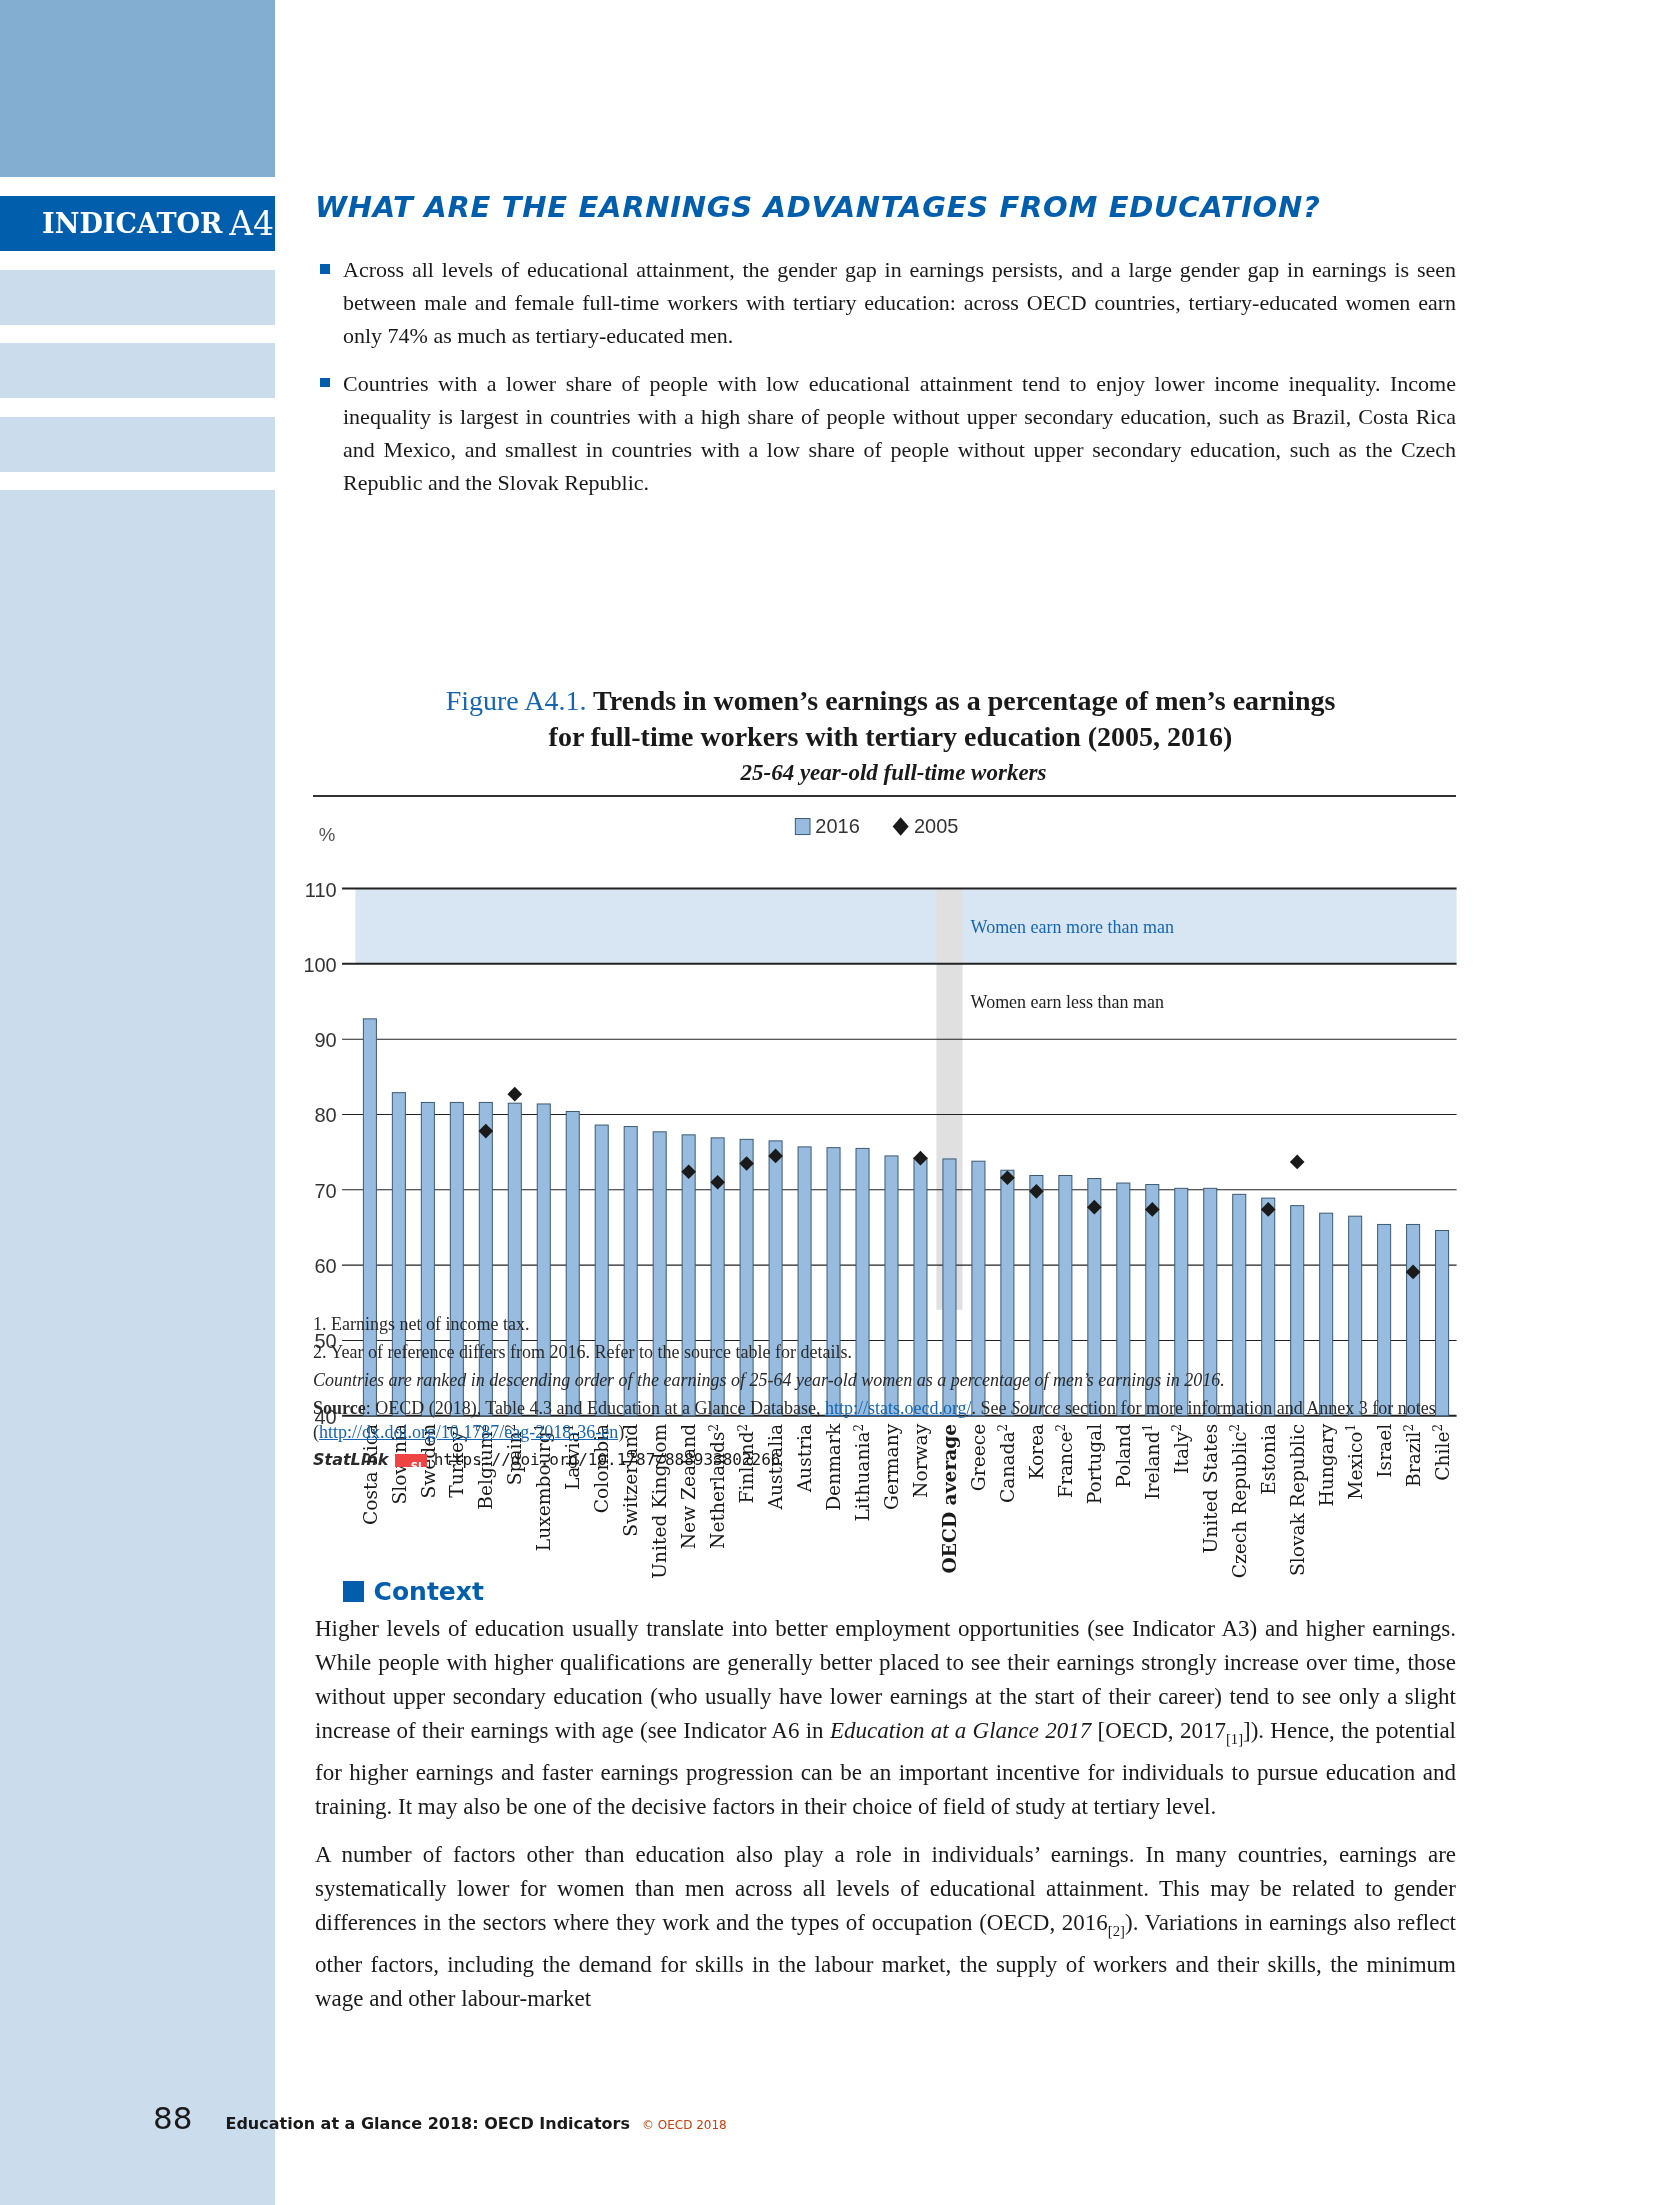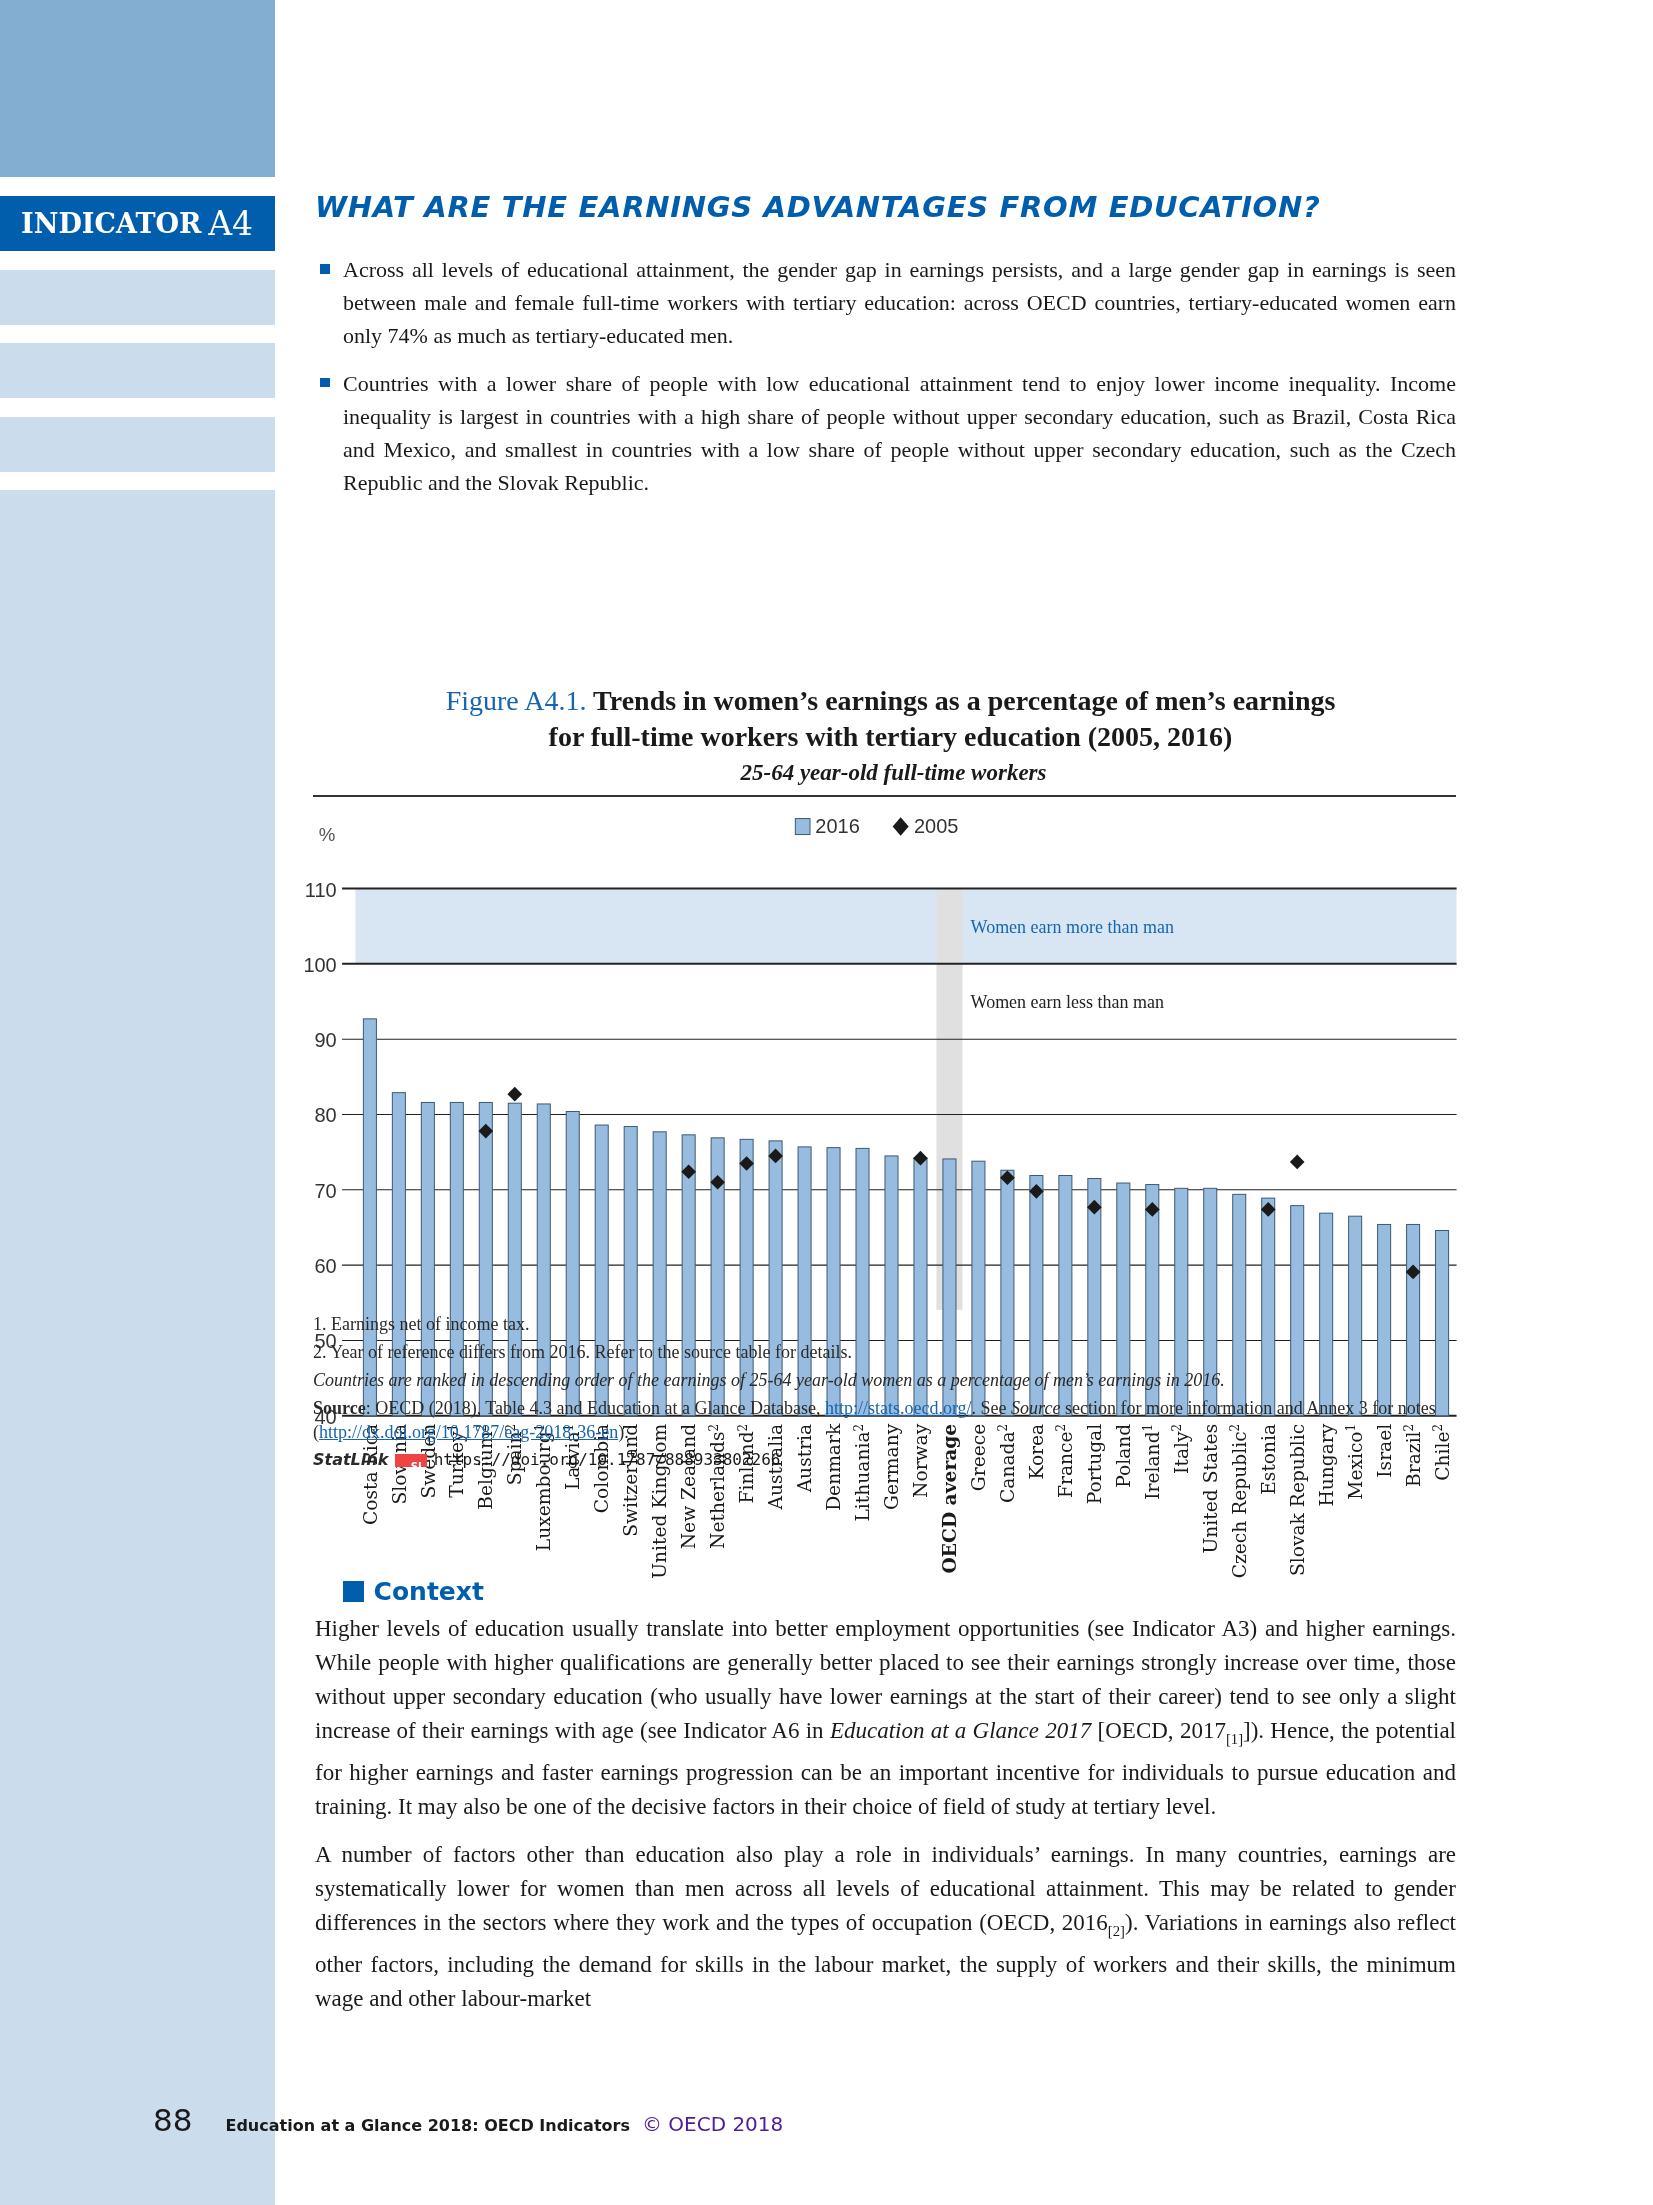--- a/index.html
+++ b/index.html
@@ -4,21 +4,21 @@
 <style>
   html,body{margin:0;padding:0;}
   body{width:1654px;height:2205px;position:relative;background:#fff;overflow:hidden;
        font-family:"DejaVu Serif","Liberation Serif",serif;color:#1a1a1a;}
   .abs{position:absolute;}
   
   .sb{position:absolute;left:0;width:275px;}
   .sb-top{top:0;height:177px;background:#83aed2;}
   .sb-ind{top:196px;height:55px;background:#005ead;color:#fff;
           font-family:"DejaVu Serif",serif;font-weight:bold;font-size:27px;
-          display:flex;align-items:center;justify-content:flex-end;padding-right:22px;box-sizing:border-box;}
+          display:flex;align-items:center;justify-content:flex-end;padding-right:1px;box-sizing:border-box;}
   .sb-ind .big{font-size:33px;font-weight:normal;margin-left:6.7px;}
   .sb-stripe{background:#cbdcec;}
   
   .main-title{left:315px;top:190px;font-family:"DejaVu Sans","Liberation Sans",sans-serif;
      font-weight:bold;font-style:italic;font-size:29px;color:#005ead;letter-spacing:0.7px;white-space:nowrap;}
   .bullets{left:315px;top:253px;width:1141px;}
   .bullet{position:relative;padding-left:28px;font-size:22px;line-height:33px;margin-bottom:14.7px;text-align:justify;
           font-family:"Liberation Serif",serif;}
   .bullet .sq{position:absolute;left:5.3px;top:11.3px;width:9.3px;height:9.3px;background:#005ead;}
   
@@ -39,21 +39,21 @@
        position:relative;}
   .statlink .slicon span{position:absolute;right:2.7px;top:0.7px;color:#fff;font-family:"DejaVu Sans",sans-serif;font-size:10px;font-weight:bold;}
   
   .ctx-head{left:315px;top:1577px;font-family:"DejaVu Sans",sans-serif;font-weight:bold;font-size:25px;color:#005ead;display:flex;align-items:center;padding-left:28px;}
   .ctx-head .sq{width:21.3px;height:21.3px;background:#005ead;margin-right:9.3px;display:inline-block;}
   .ctx-body{left:315px;top:1612px;width:1141px;font-family:"Liberation Serif",serif;font-size:23px;line-height:34px;text-align:justify;}
   .ctx-body p{margin:0 0 14.7px 0;}
   .footer{left:153px;top:2100px;display:flex;align-items:baseline;white-space:nowrap;}
   .footer .pg{font-family:"DejaVu Sans",sans-serif;font-size:31px;margin-right:33px;}
   .footer .book{font-family:"DejaVu Sans",sans-serif;font-weight:bold;font-size:16px;margin-right:12px;}
-  .footer .copy{font-family:"DejaVu Sans",sans-serif;font-size:20px;color:#4c1d95;margin-top:12px;}
+  .footer .copy{font-family:"DejaVu Sans",sans-serif;font-size:12px;color:#c2410c;margin-top:12px;}
 </style>
 </head>
 <body>
 
 <div class="sb sb-top"></div>
 <div class="sb sb-ind">
   <span>INDICATOR</span>
   <span class="big">A4</span>
 </div>
 <div class="sb sb-stripe" style="top:270px;height:55px;"></div>

